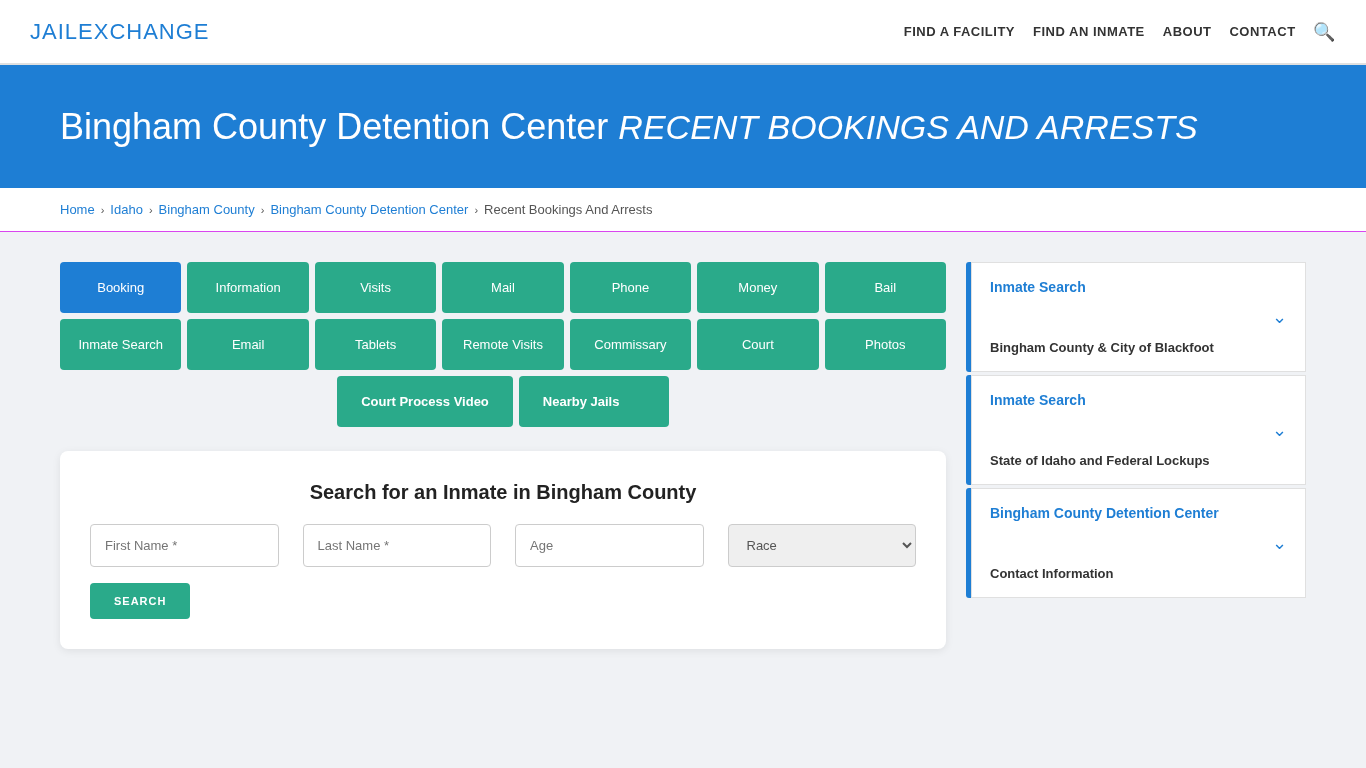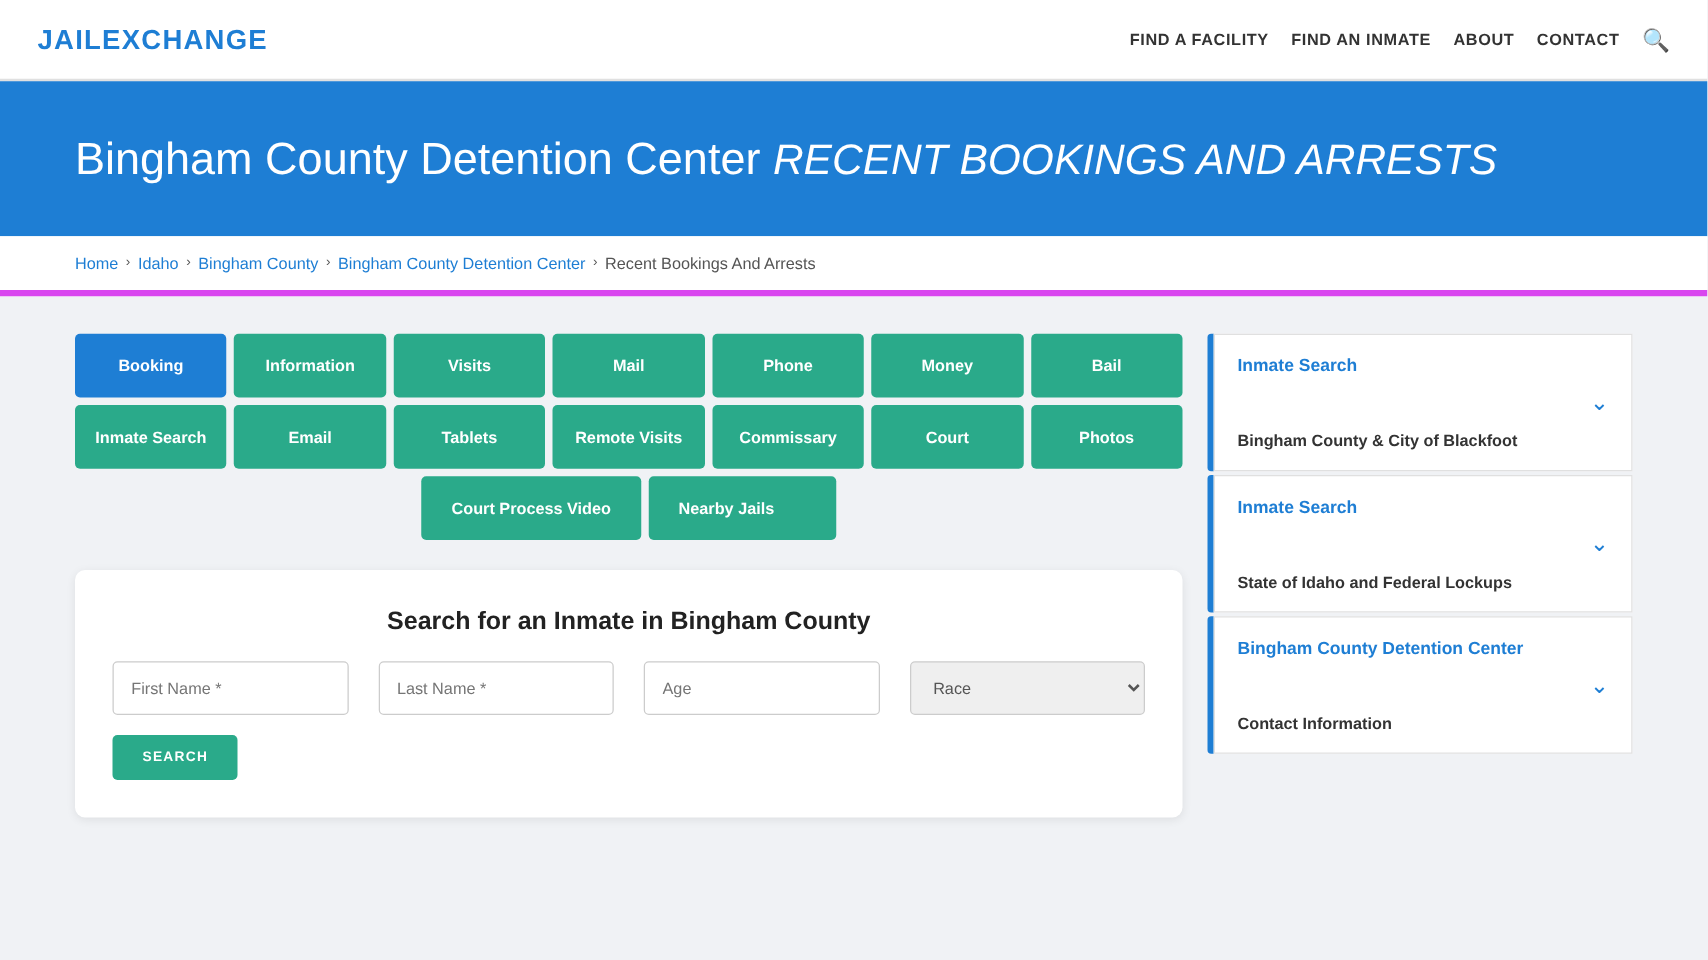--- a/index.html
+++ b/index.html
@@ -10,21 +10,21 @@
       background: #fff;
       border-bottom: 2px solid #e0e0e0;
       display: flex;
       align-items: center;
       justify-content: space-between;
       padding: 0 30px;
       height: 65px;
     }
     .navbar-logo {
       font-size: 22px;
-      font-weight: 700;
+      font-weight: 400;
       letter-spacing: 1px;
       color: #1a1a1a;
       text-align: right;
     }
     .navbar-logo span {
       color: #1e7ed4;
     }
     .navbar-links {
       display: flex;
       align-items: center;
@@ -62,21 +62,21 @@
     }
 
     
     .breadcrumb {
       background: #fff;
       padding: 14px 60px;
       display: flex;
       align-items: center;
       gap: 6px;
       font-size: 13px;
-      border-bottom: 5px solid #d946ef;
+      border-bottom: 1px solid #d946ef;
     }
     .breadcrumb a {
       color: #1e7ed4;
       text-decoration: none;
     }
     .breadcrumb .sep {
       color: #555;
       font-size: 11px;
     }
     .breadcrumb .current {
@@ -111,21 +111,21 @@
       display: flex;
       justify-content: center;
       gap: 6px;
       margin-bottom: 24px;
     }
     .tab-btn {
       padding: 18px 8px;
       border: none;
       cursor: pointer;
       font-size: 13px;
-      font-weight: 700;
+      font-weight: 400;
       color: #fff;
       border-radius: 4px;
       text-align: center;
       background: #2aaa8a;
     }
     .tab-btn.active {
       background: #1e7ed4;
     }
     .tab-btn-wide {
       padding: 18px 24px;

